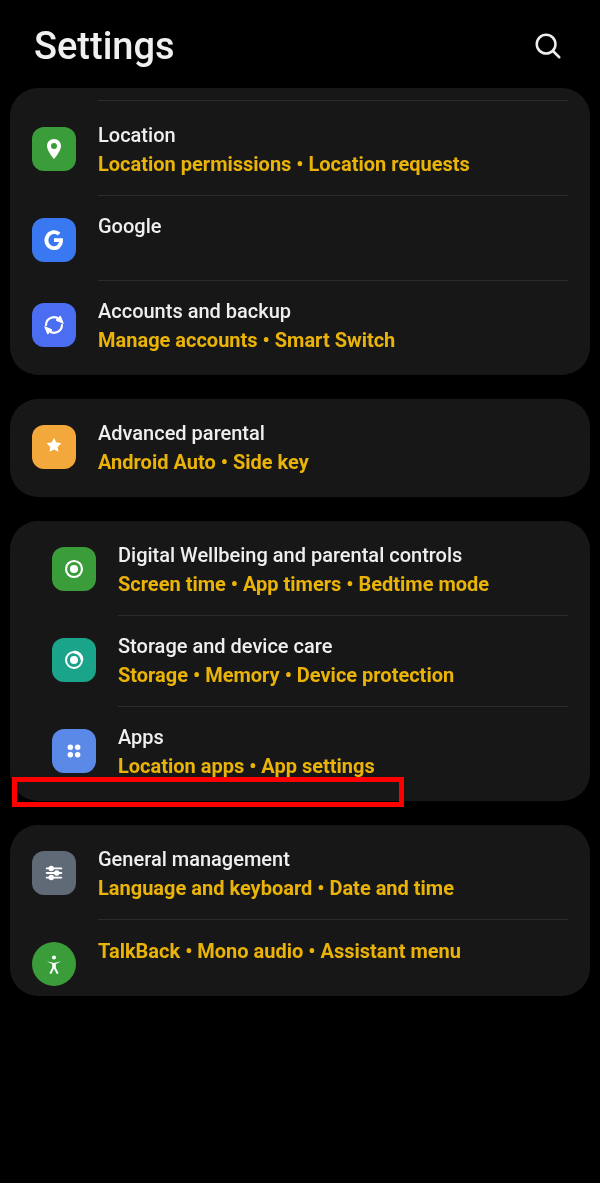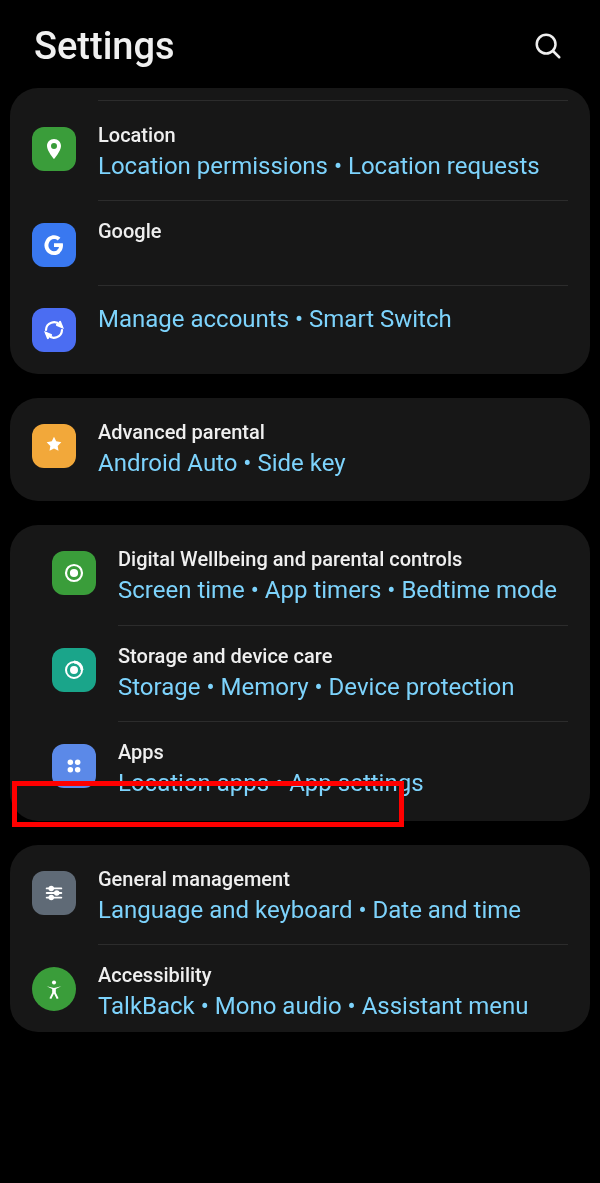--- a/index.html
+++ b/index.html
@@ -55,23 +55,24 @@
     margin-left: 22px;
   }
   .item .title {
     font-size: 20px;
     font-weight: 500;
     color: #efefef;
     margin-bottom: 4px;
     line-height: 1.2;
   }
   .item .sub {
-    font-size: 24px;
-    color: #7dd3fc;
+    font-size: 20px;
+    color: #eab308;
     line-height: 1.3;
+    font-weight: bold;
   }
   .divider {
     height: 1px;
     background: #2c2c2c;
     margin-left: 88px;
     margin-right: 22px;
   }
   .divider.top {
     margin-top: 8px;
     margin-bottom: 4px;
@@ -125,20 +126,21 @@
 
   <div class="item">
     <div class="icon" style="background:#4b6df2">
       <svg width="24" height="24" viewBox="0 0 24 24" fill="none" stroke="#fff" stroke-width="2.2" stroke-linecap="round">
           <path d="M4 12a8 8 0 0 1 14-5l2 2M20 12a8 8 0 0 1-14 5l-2-2"></path>
           <polyline points="18 4 20 9 15 7"></polyline>
           <polyline points="6 20 4 15 9 17"></polyline>
         </svg>
     </div>
     <div class="text">
+      <div class="title">Accounts and backup</div>
       <div class="sub">Manage accounts  •  Smart Switch</div>
     </div>
   </div>
 </div>
 
 <div class="group">
   <div class="item">
     <div class="icon" style="background:#f2a83a">
       <svg width="22" height="22" viewBox="0 0 24 24" fill="#fff">
           <path d="M12 2l2.4 4.9L20 8l-4 3.9.9 5.4L12 14.8 7.1 17.3 8 11.9 4 8l5.6-1.1z"></path>
@@ -218,17 +220,16 @@
   <div class="divider"></div>
 
   <div class="item" style="padding-bottom:6px;">
     <div class="icon" style="background:#3a9d3a;border-radius:50%;">
       <svg width="22" height="22" viewBox="0 0 24 24" fill="#fff">
           <circle cx="12" cy="5" r="2.2"></circle>
           <path d="M4 9l8 2 8-2-6 3v4l3 6-2 1-3-6-3 6-2-1 3-6v-4z"></path>
         </svg>
     </div>
     <div class="text">
-      <div class="title">Accessibility</div>
       <div class="sub">TalkBack  •  Mono audio  •  Assistant menu</div>
     </div>
   </div>
 </div>
 
 </body></html>

